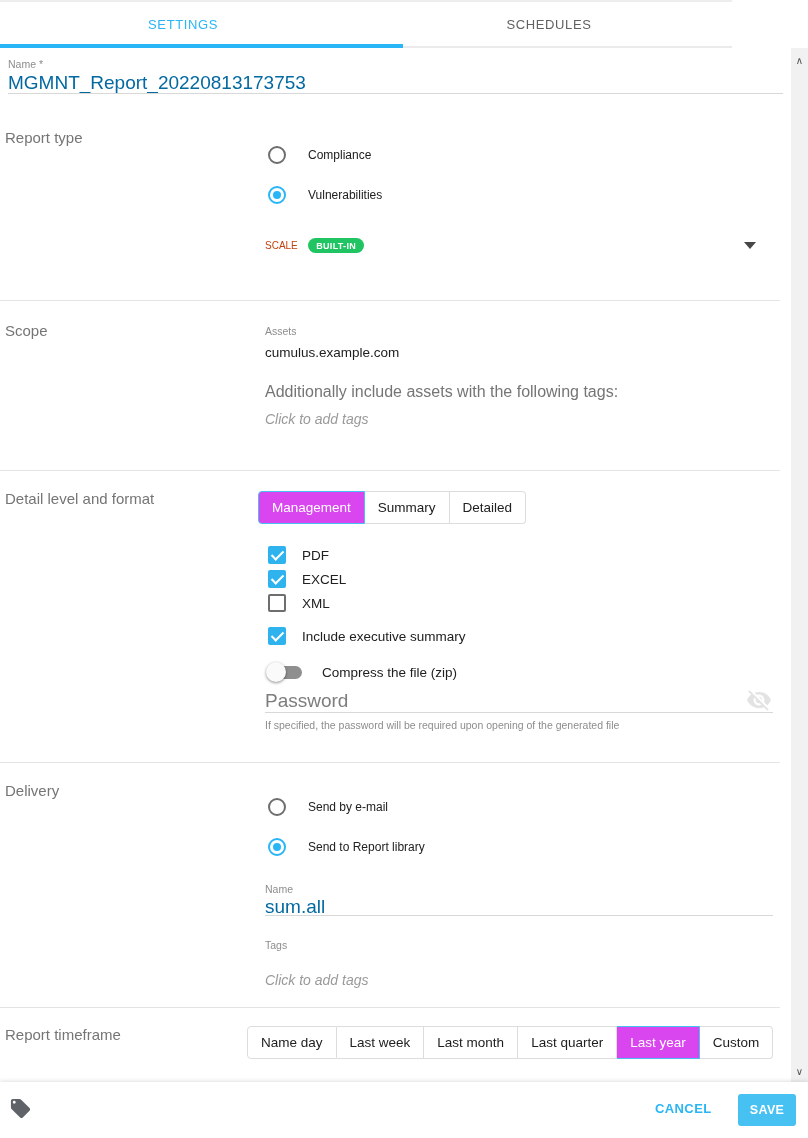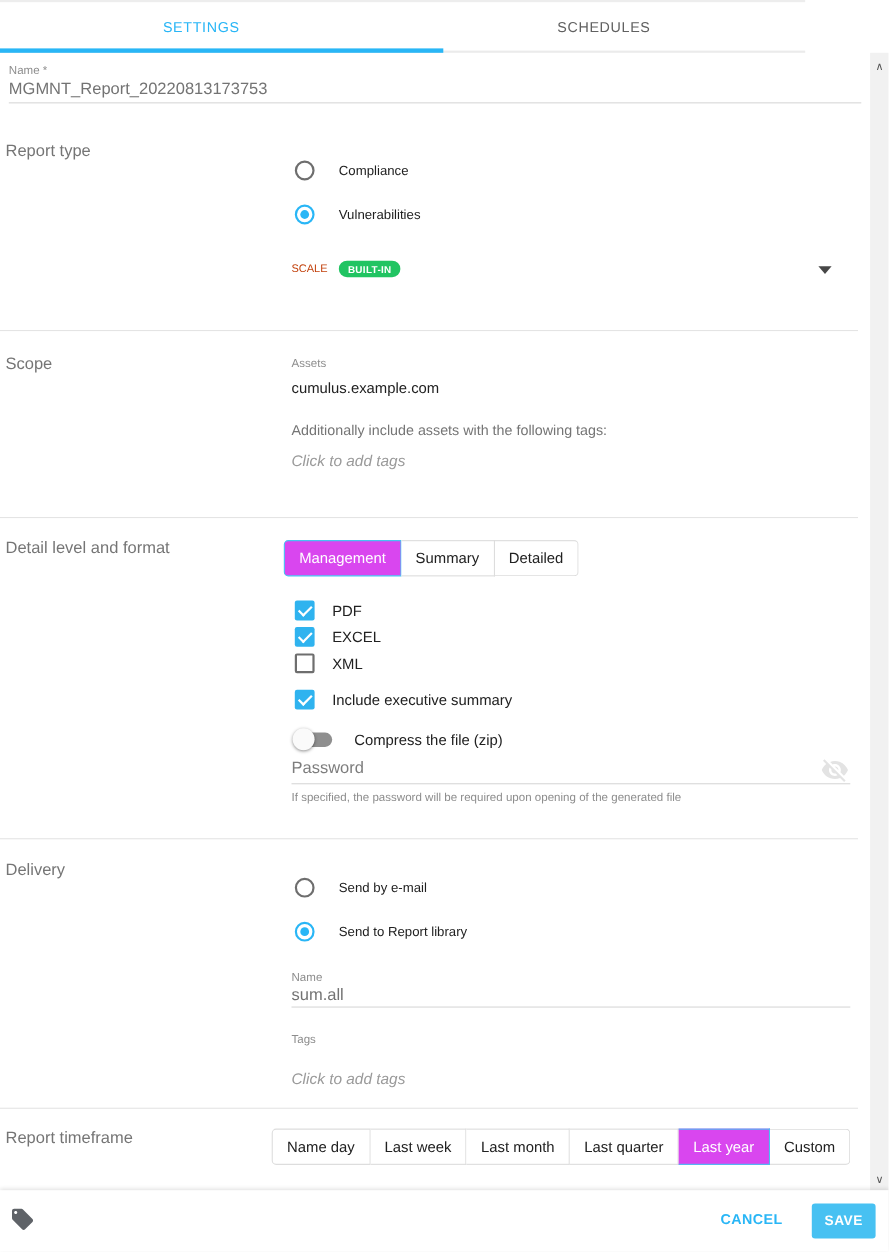--- a/index.html
+++ b/index.html
@@ -13,27 +13,27 @@
   .tab { flex:1; display:flex; align-items:center; justify-content:center;
          font-size:13px; letter-spacing:.6px; cursor:pointer; }
   .tab.active { color:#29b6f6; }
   .tab.inactive { color:#616161; }
   .tab-indicator { position:absolute; left:0; bottom:-2px; width:403px; height:4px; background:#29b6f6; }
 
   
   .sec-label   { position:absolute; left:5px; font-size:15px; color:#757575; }
   .tiny-label  { position:absolute; font-size:10.5px; color:#8d8d8d; }
   .value-text  { position:absolute; font-size:13.5px; color:#212121; }
-  .hint-text   { position:absolute; font-size:13px; color:#757575; }
+  .hint-text   { position:absolute; font-size:16px; color:#757575; }
   .placeholder-italic { position:absolute; font-size:14px; font-style:italic; color:#9a9a9a; cursor:text; }
   .divider   { position:absolute; left:0; width:780px; height:1px; background:#e4e4e4; }
   .underline { position:absolute; height:1px; background:#d8d8d8; }
 
   .text-input { position:absolute; border:none; outline:none; background:transparent;
-                font-family:"Liberation Sans", sans-serif; font-size:15px; color:#737373; padding:0; }
+                font-family:"Liberation Sans", sans-serif; font-size:19px; color:#0369a1; padding:0; }
   .text-input::placeholder { color:#7d7d7d; opacity:1; }
 
   
   .radio-row { position:absolute; display:flex; align-items:center; cursor:pointer; }
   .radio { width:18px; height:18px; border:2px solid #6e6e6e; border-radius:50%; flex:0 0 auto; position:relative; }
   .radio.checked { border-color:#29b6f6; }
   .radio.checked::after { content:''; position:absolute; left:3px; top:3px; width:8px; height:8px;
                           border-radius:50%; background:#29b6f6; }
   .radio-label { margin-left:22px; font-size:12px; color:#212121; }
 

